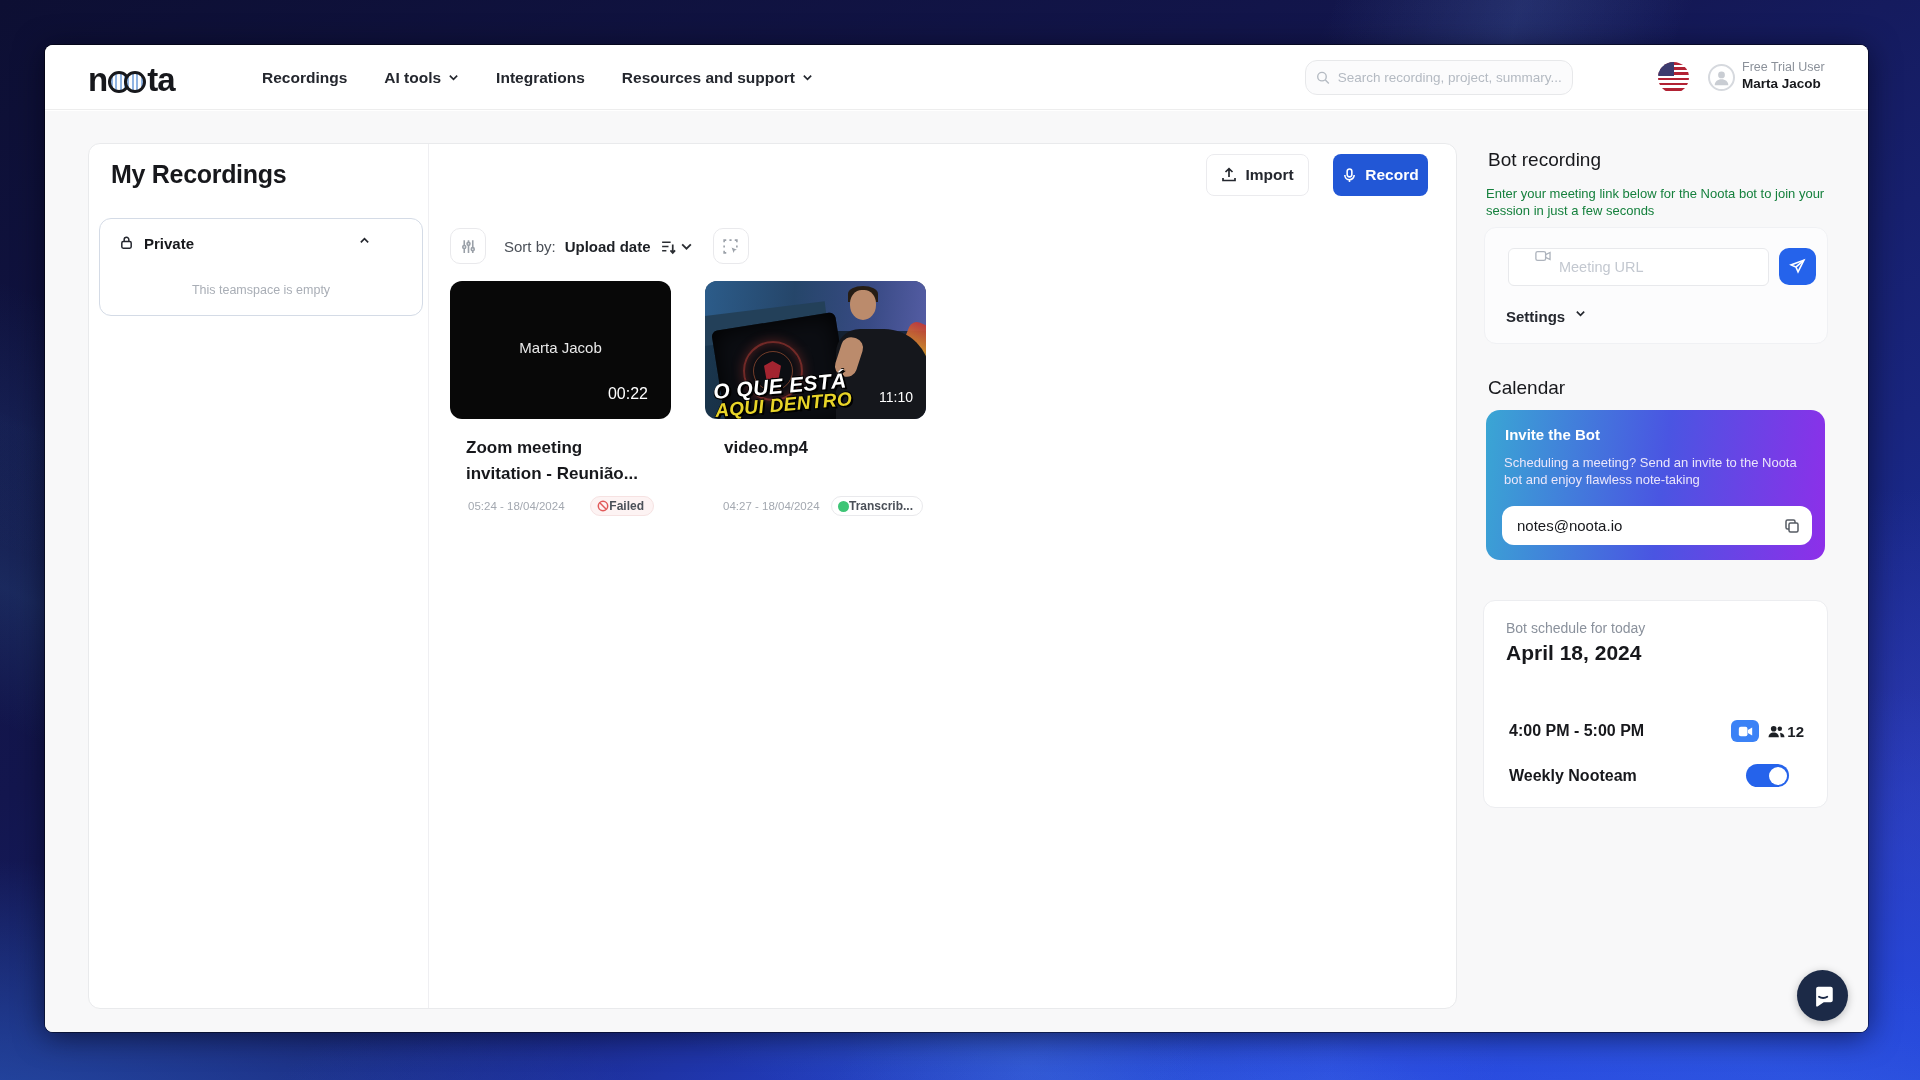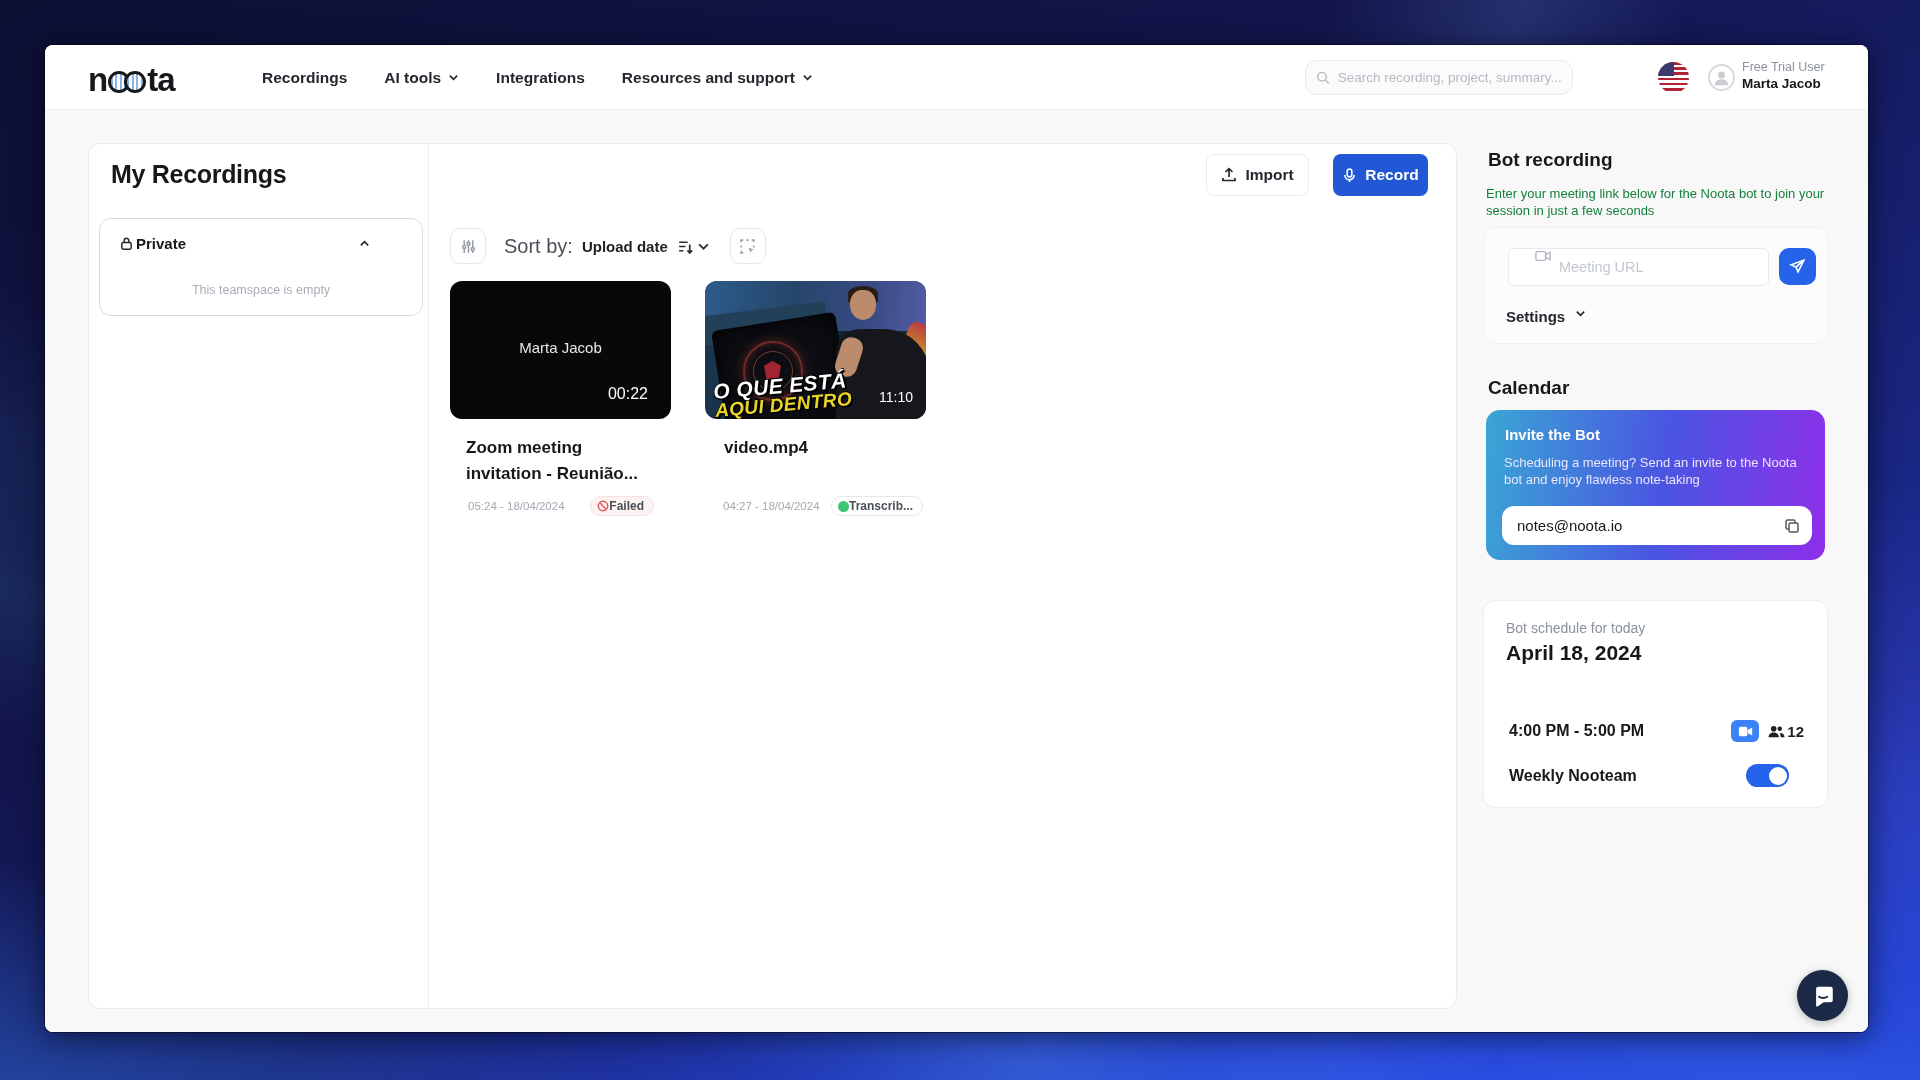--- a/index.html
+++ b/index.html
@@ -45,27 +45,27 @@
 
   
   .content { position:absolute; left:0; top:66px; width:100%; height:921px; background:#f8f8f9; }
   .maincard { position:absolute; left:43px; top:32px; width:1369px; height:866px; background:#fff; border:1px solid #e9eaec; border-radius:12px; }
   .pagetitle { position:absolute; left:22px; top:16px; font-size:25px; font-weight:700; color:#17181c; letter-spacing:-0.3px; }
   .btn-import { position:absolute; left:1117px; top:10px; width:103px; height:42px; background:#fff; border:1px solid #ebebee; border-radius:8px; display:flex; align-items:center; justify-content:center; gap:8px; font-size:15.5px; font-weight:700; color:#24272e; cursor:pointer; }
   .btn-record { position:absolute; left:1244px; top:10px; width:95px; height:42px; background:#2257d6; border:none; border-radius:8px; display:flex; align-items:center; justify-content:center; gap:8px; font-size:15.5px; font-weight:700; color:#fff; cursor:pointer; }
   .divider-v { position:absolute; left:339px; top:0; width:1px; height:100%; background:#efeff2; }
 
   .private-panel { position:absolute; left:10px; top:74px; width:324px; height:98px; border:1px solid #d4dbe6; border-radius:12px; background:#fff; }
-  .private-head { display:flex; align-items:center; padding:16px 52px 0 19px; gap:2px; }
+  .private-head { display:flex; align-items:flex-start; padding:16px 52px 0 19px; gap:10px; }
   .private-head .lbl { font-size:15px; font-weight:700; color:#17181c; flex:1; }
   .private-empty { text-align:center; margin-top:31px; font-size:12.5px; color:#a9aeb6; }
 
   .toolbar { position:absolute; left:361px; top:84px; height:36px; display:flex; align-items:center; }
   .iconbtn { width:36px; height:36px; border:1px solid #e9e9ec; border-radius:10px; background:#fff; display:flex; align-items:center; justify-content:center; color:#9aa0a8; cursor:pointer; }
-  .sortlbl { margin-left:18px; font-size:20px; color:#4b5058; }
+  .sortlbl { margin-left:18px; font-size:15px; color:#4b5058; }
   .sortval { margin-left:9px; font-size:15px; font-weight:700; color:#1d2025; cursor:pointer; }
   .sorticons { display:flex; align-items:center; gap:3px; margin-left:9px; color:#2b2e33; cursor:pointer; }
   .iconbtn.second { margin-left:20px; }
 
   .thumb { position:absolute; top:137px; width:221px; height:138px; border-radius:12px; overflow:hidden; cursor:pointer; }
   .thumb1 { left:361px; background:#080808; }
   .thumb1 .tname { position:absolute; width:100%; text-align:center; top:58px; color:#e9e9e9; font-size:15px; }
   .thumb1 .tdur { position:absolute; right:23px; bottom:16px; color:#fff; font-size:16px; }
   .thumb2 { left:616px; background:linear-gradient(105deg,#1b3a54 0%,#13202f 55%,#1c2b46 100%); }
   .t2-wall { position:absolute; left:0; top:0; width:100%; height:50px; background:linear-gradient(95deg,#2e6090 0%,#27496f 40%,#3d4f8e 75%,#5a62ae 100%); opacity:.9; }
@@ -92,21 +92,21 @@
   .rfoot { position:absolute; top:352px; display:flex; align-items:center; }
   .rfoot.zero { left:379px; width:186px; }
   .rfoot.one { left:634px; width:200px; }
   .rmeta { font-size:11.5px; color:#a3a8b0; flex:1; white-space:nowrap; }
   .badge { display:flex; align-items:center; height:20px; padding:0 9px 0 6px; border-radius:10px; font-size:12px; font-weight:700; color:#4b5058; margin-left:auto; flex:none; }
   .badge.failed { background:#fdf3f3; border:1px solid #f6e2e2; }
   .badge.transcribing { background:#fff; border:1px solid #e9e9ec; }
   .dotball { width:11px; height:11px; border-radius:50%; flex:none; }
 
   
-  .sb-title { position:absolute; font-size:19px; font-weight:700; color:#17181c; }
+  .sb-title { position:absolute; font-size:19px; font-weight:400; color:#17181c; }
   .sb-desc { position:absolute; left:1441px; top:74px; width:352px; font-size:13px; color:#15803d; line-height:17px; }
   .bot-panel { position:absolute; left:1439px; top:116px; width:344px; height:117px; background:#fcfcfd; border:1px solid #f0f1f4; border-radius:12px; }
   .url-input { position:absolute; left:23px; top:20px; width:261px; height:38px; border:1px solid #e8e9ec; border-radius:6px; background:#fff; display:flex; gap:8px; padding:0 26px; }
   .url-input input { border:none; outline:none; width:100%; font-size:14.5px; color:#333; font-family:inherit; background:transparent; }
   .url-input input::placeholder { color:#c3c8d0; }
   .send-btn { position:absolute; left:294px; top:20px; width:37px; height:37px; border:none; border-radius:10px; background:#2563eb; display:flex; align-items:center; justify-content:center; cursor:pointer; }
   .settings { position:absolute; left:21px; top:80px; display:flex; gap:10px; font-size:15px; font-weight:600; color:#24272e; cursor:pointer; }
 
   .invite-card { position:absolute; left:1441px; top:299px; width:339px; height:150px; border-radius:14px;
     background:linear-gradient(97deg,#3aa6d4 0%,#4a55e2 52%,#8e2fe9 100%); }

